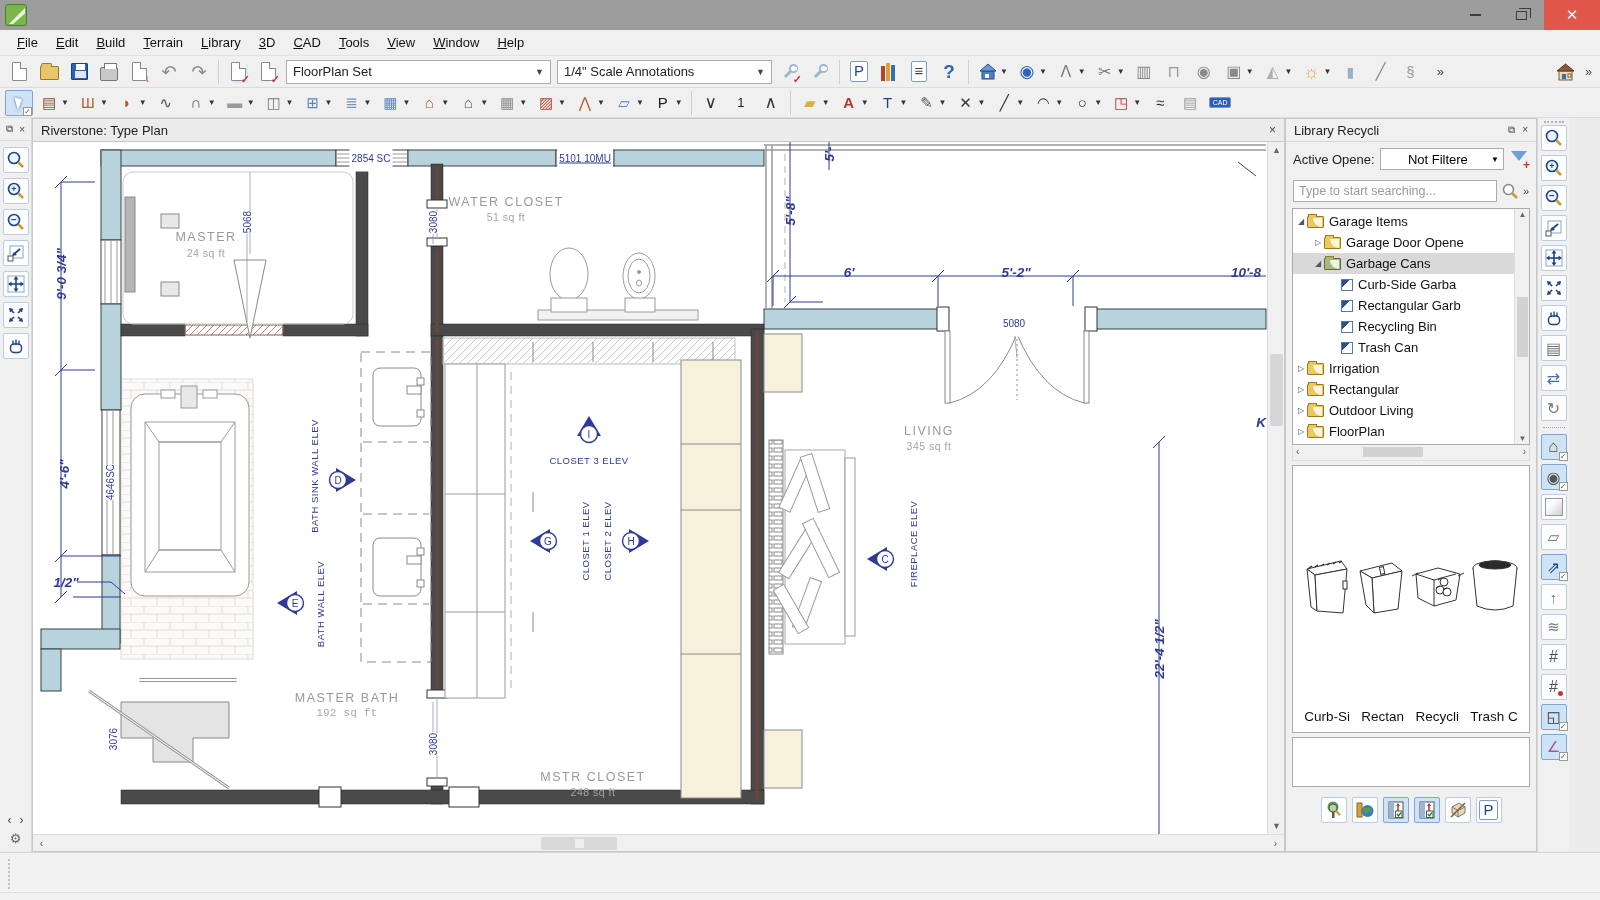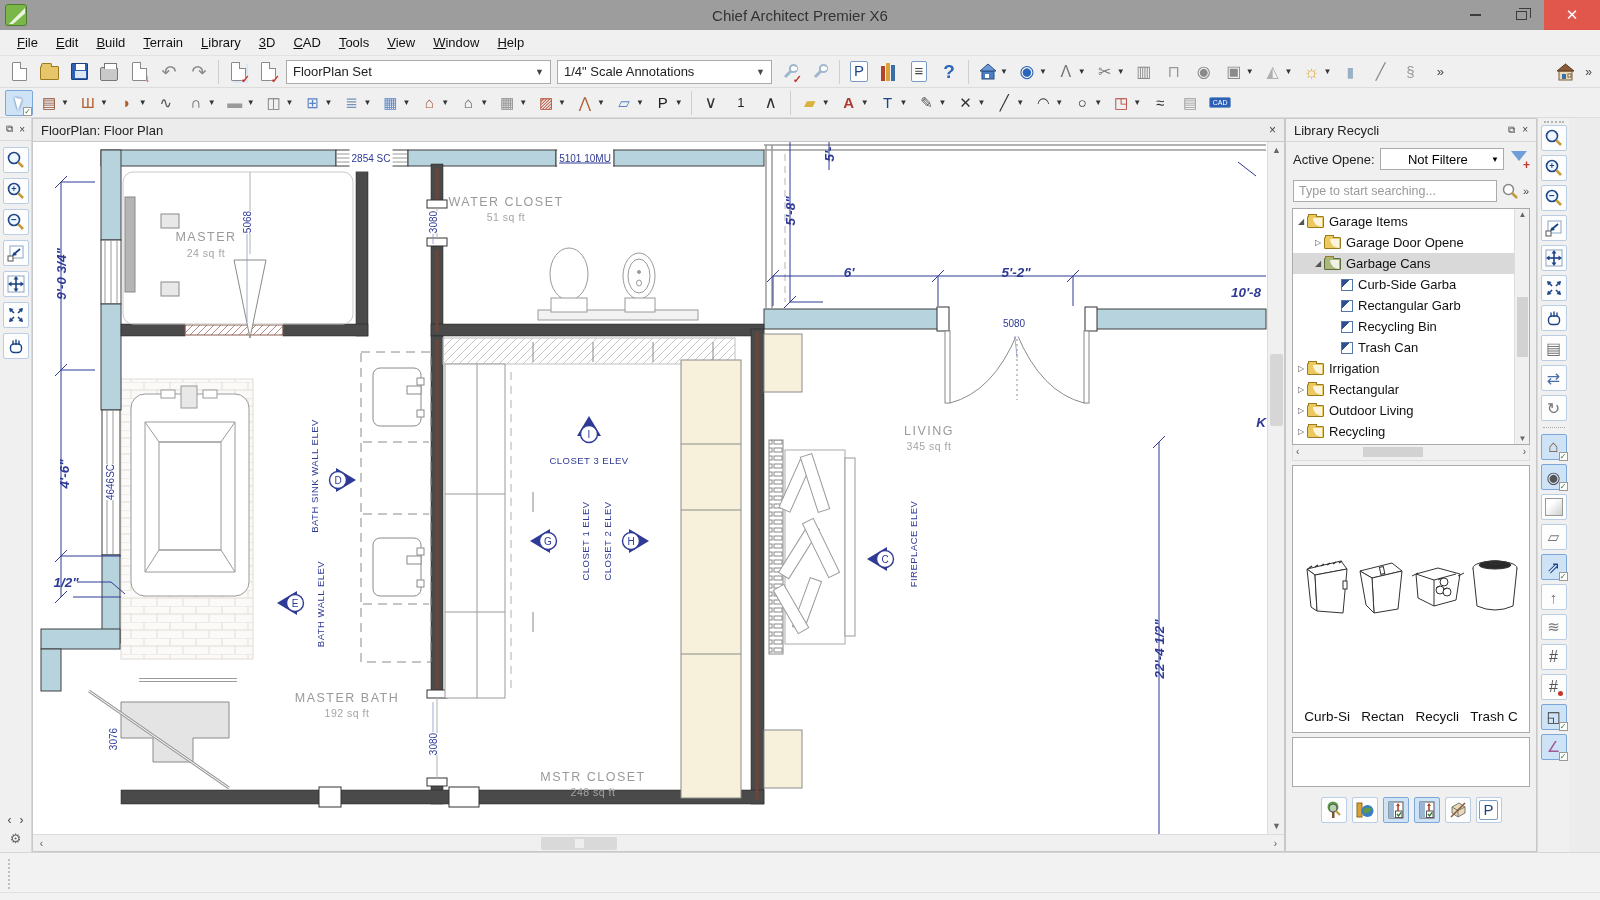--- a/index.html
+++ b/index.html
@@ -127,21 +127,20 @@
   
   .statusbar { height:48px; background:#f2f2f2; border-top:1px solid #d5d5d5; position:relative; }
   .statusbar .grip { position:absolute; left:8px; top:6px; height:30px; border-left:2px dotted #c0c0c0; }
   .statusbar .bottomline { position:absolute; left:0; right:0; bottom:7px; border-top:1px solid #e0e0e0; }
 </style>
 </head>
 <body>
 
 <div class="titlebar">
   <div class="app-logo"></div>
-  <div class="title-text">Chief Architect Premier X6</div>
   <div class="win-btns">
     <div class="win-btn">
         <div class="min-glyph"></div>
       </div>
     <div class="win-btn">
         <div class="restore-glyph"></div>
       </div>
     <div class="win-btn close">✕</div>
   </div>
 </div>
@@ -644,21 +643,21 @@
       <div style="display:flex;gap:8px;font-size:12px;color:#444;">
         <span>‹</span>
         <span>›</span>
       </div>
       <span style="font-size:13px;color:#666;">⚙</span>
     </div>
   </div>
 
   <div class="col-doc">
     <div class="doc-title">
-      <span>FloorPlan: Floor Plan</span>
+      <span>Riverstone: Type Plan</span>
       <span class="doc-close">×</span>
     </div>
     <div class="doc-body">
       <div class="canvas" id="canvas">
         <svg id="plan-svg" width="1234" height="694" viewBox="0 0 1234 694" style="position:absolute;left:0;top:0;">
           <defs>
             <pattern id="brick" width="26" height="16" patternUnits="userSpaceOnUse">
               <rect width="26" height="16" fill="#fbfaf8"></rect>
               <path d="M0 0H26M0 8H26M7 0V8M20 8V16" stroke="#e3dfd8" stroke-width="1" fill="none"></path>
             </pattern>
@@ -856,38 +855,38 @@
           </g>
         </svg>
         <div id="plan-labels">
             <div class="plan-lab pl-r" style="left: 173px; top: 95px;">MASTER</div>
             <div class="plan-lab pl-a" style="left: 173px; top: 111px;">24 sq ft</div>
             <div class="plan-lab pl-r" style="left: 473px; top: 60px;">WATER CLOSET</div>
             <div class="plan-lab pl-a" style="left: 473px; top: 75px;">51 sq ft</div>
             <div class="plan-lab pl-r" style="left: 896px; top: 289px;">LIVING</div>
             <div class="plan-lab pl-a" style="left: 896px; top: 304px;">345 sq ft</div>
             <div class="plan-lab pl-r" style="left: 314px; top: 556px;">MASTER BATH</div>
-            <div class="plan-lab pl-a" style="left: 314px; top: 571px;">192 sq ft</div>
+            <div class="plan-lab pl-a" style="left: 314px; top: 571px; font-family: Liberation Mono, monospace;">192 sq ft</div>
             <div class="plan-lab pl-r" style="left: 560px; top: 635px;">MSTR CLOSET</div>
             <div class="plan-lab pl-a" style="left: 560px; top: 650px;">248 sq ft</div>
             <div class="plan-lab pl-e" style="left: 556px; top: 318px;">CLOSET 3 ELEV</div>
             <div class="plan-lab pl-ev" style="left: 552px; top: 399px;">CLOSET 1 ELEV</div>
             <div class="plan-lab pl-ev" style="left: 574px; top: 399px;">CLOSET 2 ELEV</div>
             <div class="plan-lab pl-ev" style="left: 281px; top: 334px;">BATH SINK WALL ELEV</div>
             <div class="plan-lab pl-ev" style="left: 287px; top: 462px;">BATH WALL ELEV</div>
             <div class="plan-lab pl-ev" style="left: 880px; top: 402px;">FIREPLACE ELEV</div>
             <div class="plan-lab pl-dv" style="left: 28px; top: 132px;">9'-0 3/4"</div>
             <div class="plan-lab pl-dv" style="left: 31px; top: 332px;">4'-6"</div>
             <div class="plan-lab pl-d" style="left: 33px; top: 440px;">1/2"</div>
             <div class="plan-lab pl-dv" style="left: 1126px; top: 507px;">22'-4 1/2"</div>
             <div class="plan-lab pl-dv" style="left: 757px; top: 69px;">5'-8"</div>
             <div class="plan-lab pl-dv" style="left: 796px; top: 12px;">5'-</div>
             <div class="plan-lab pl-d" style="left: 816px; top: 130px;">6'</div>
             <div class="plan-lab pl-d" style="left: 983px; top: 130px;">5'-2"</div>
-            <div class="plan-lab pl-d" style="left: 1213px; top: 130px; margin-top: 20px;">10'-8</div>
+            <div class="plan-lab pl-d" style="left: 1213px; top: 130px;">10'-8</div>
             <div class="plan-lab pl-w" style="left: 981px; top: 181px;">5080</div>
             <div class="plan-lab pl-wv" style="left: 214px; top: 80px;">5068</div>
             <div class="plan-lab pl-wv" style="left: 400px; top: 80px;">3080</div>
             <div class="plan-lab pl-wv" style="left: 400px; top: 602px;">3080</div>
             <div class="plan-lab pl-w" style="left: 338px; top: 16px;">2854 SC</div>
             <div class="plan-lab pl-w" style="left: 552px; top: 16px; text-decoration: underline;">5101 10MU</div>
             <div class="plan-lab pl-wv" style="left: 77px; top: 340px;">4646SC</div>
             <div class="plan-lab pl-wv" style="left: 80px; top: 597px;">3076</div>
             <div class="plan-lab pl-d" style="left: 1228px; top: 280px;">K</div>
           </div>
@@ -1021,21 +1020,21 @@
             <span>Rectangular</span>
           </div>
           <div class="trow" style="padding-left: 2px;">
             <span class="texp">▷</span>
             <span class="tfolder"></span>
             <span>Outdoor Living</span>
           </div>
           <div class="trow" style="padding-left: 2px;">
             <span class="texp">▷</span>
             <span class="tfolder"></span>
-            <span>Recycling</span>
+            <span>FloorPlan</span>
           </div>
         </div>
       <div class="tree-vscroll">
         <div class="arr" style="top:1px">▲</div>
         <div class="tvthumb" style="top:88px;height:60px;"></div>
         <div class="arr" style="bottom:1px">▼</div>
       </div>
     </div>
     <div class="tree-hscroll">
       <span style="position:absolute;left:3px;top:1px;font-size:10px;color:#555;">‹</span>

